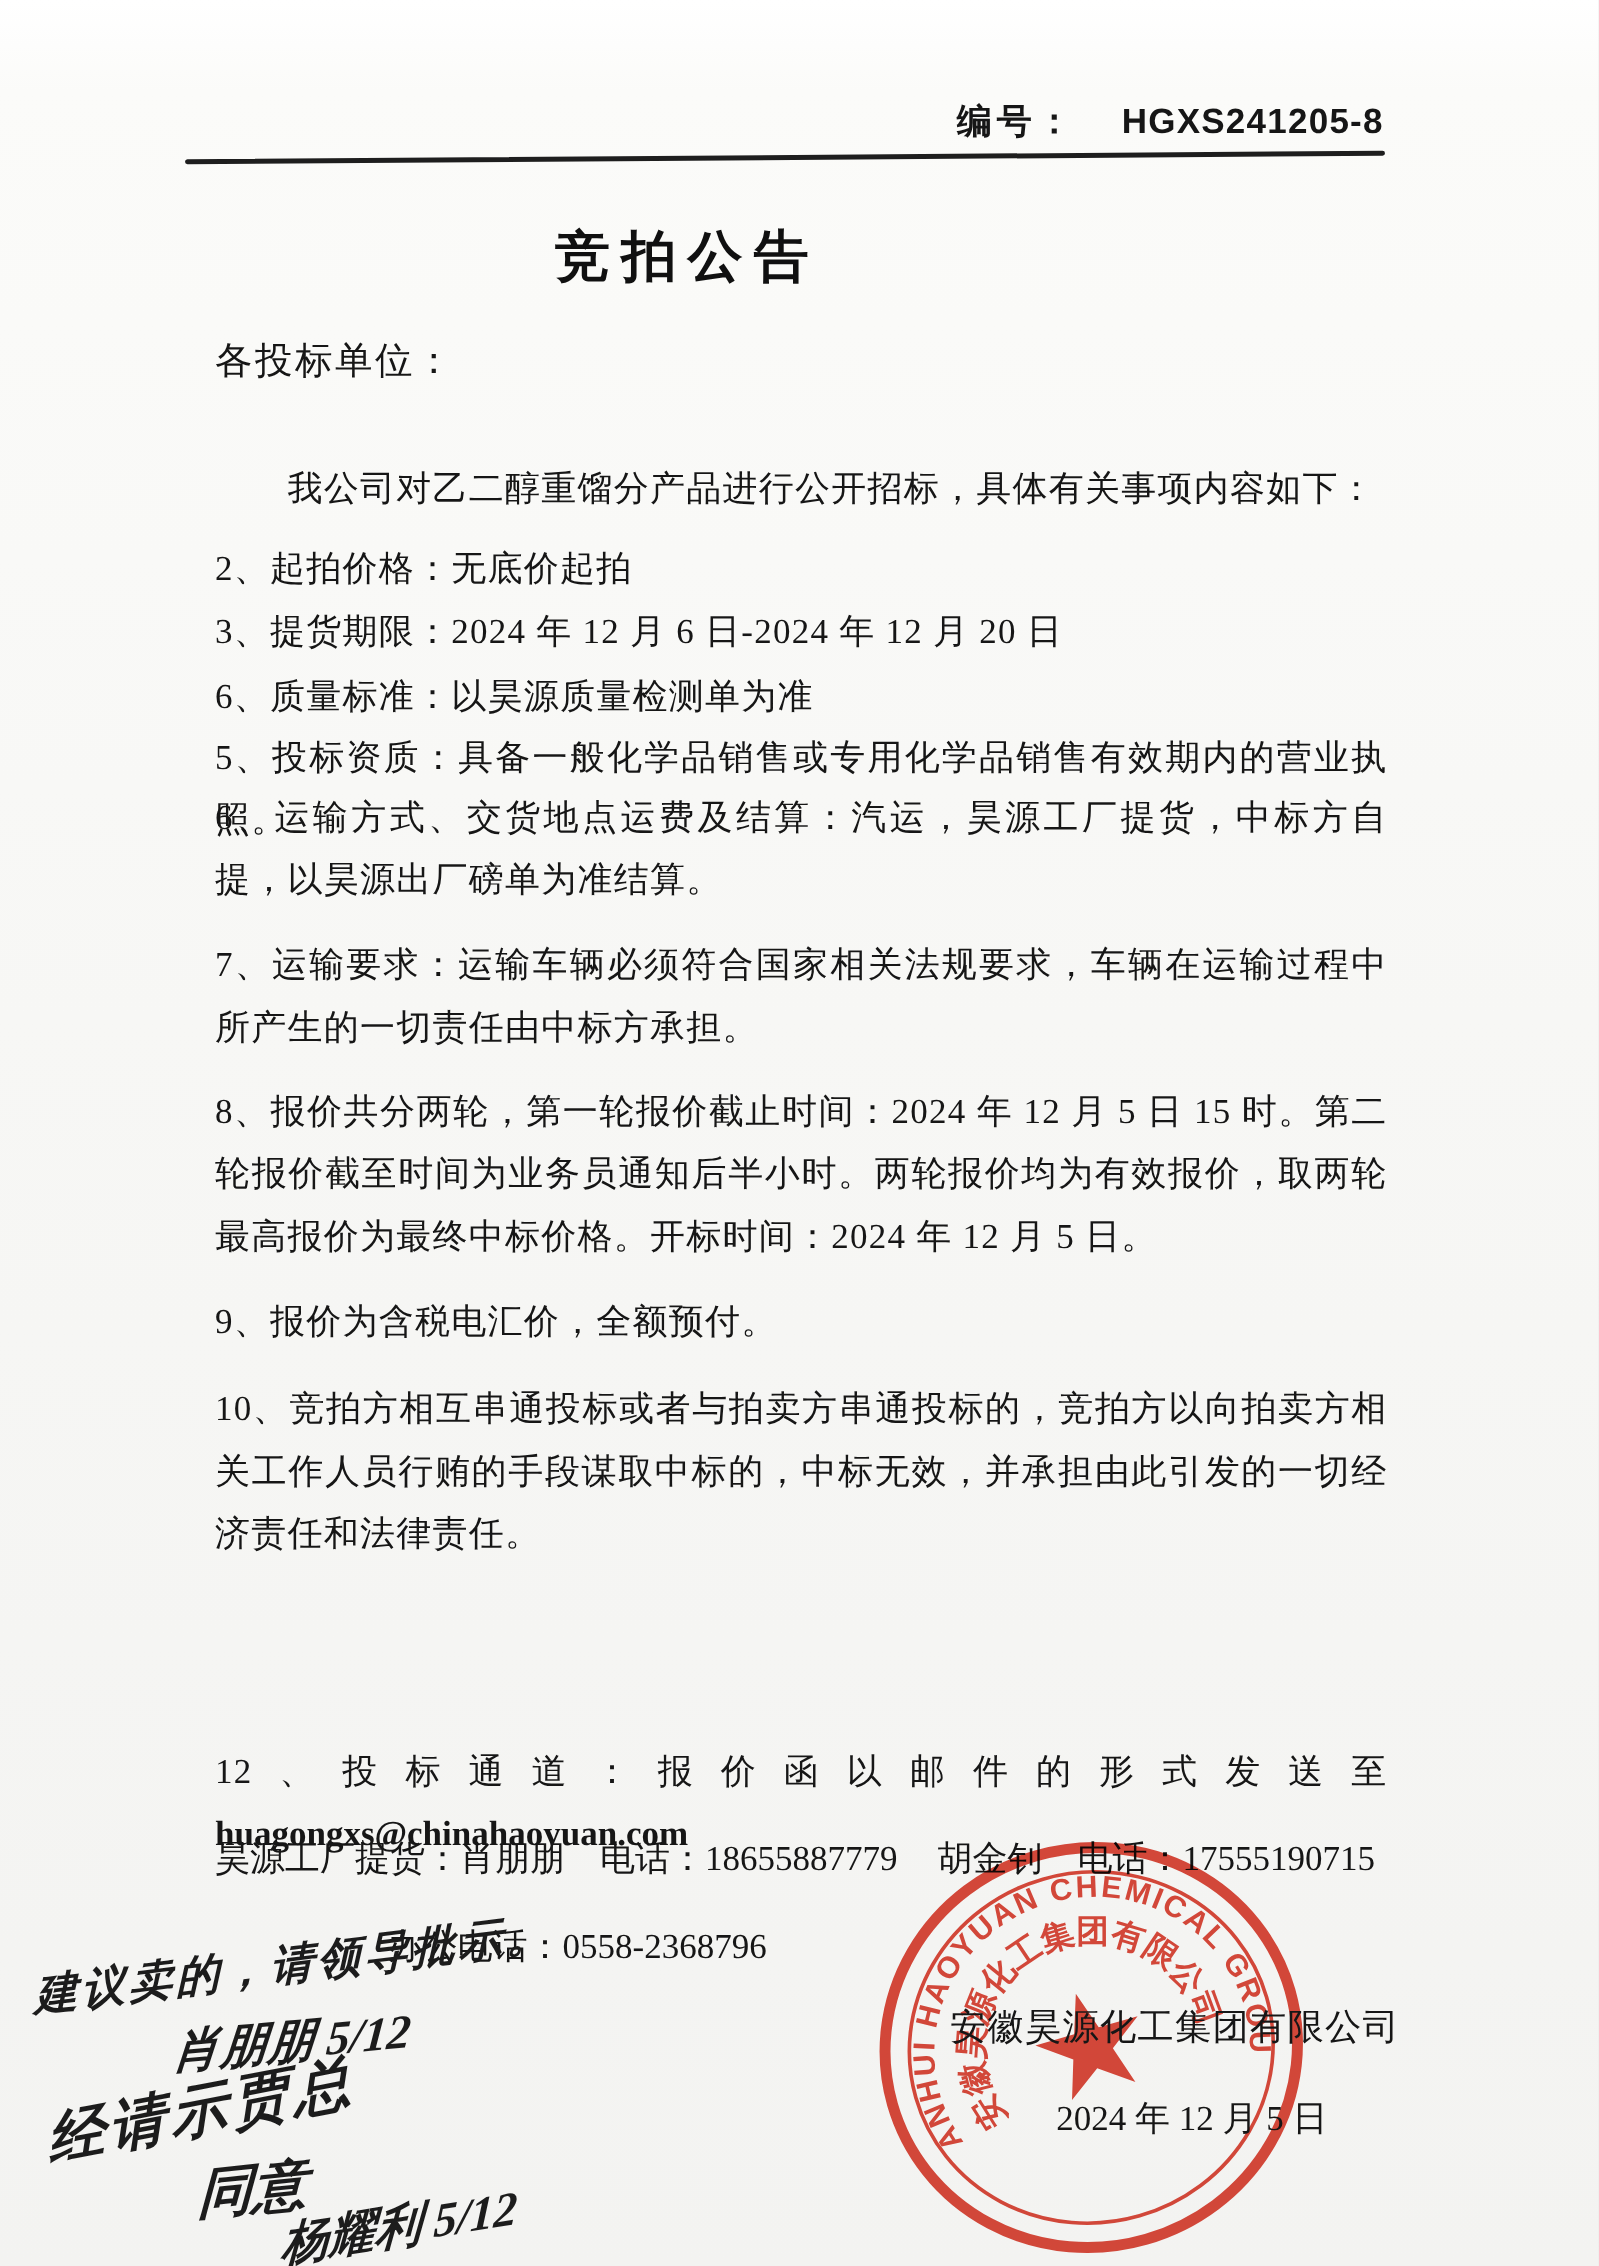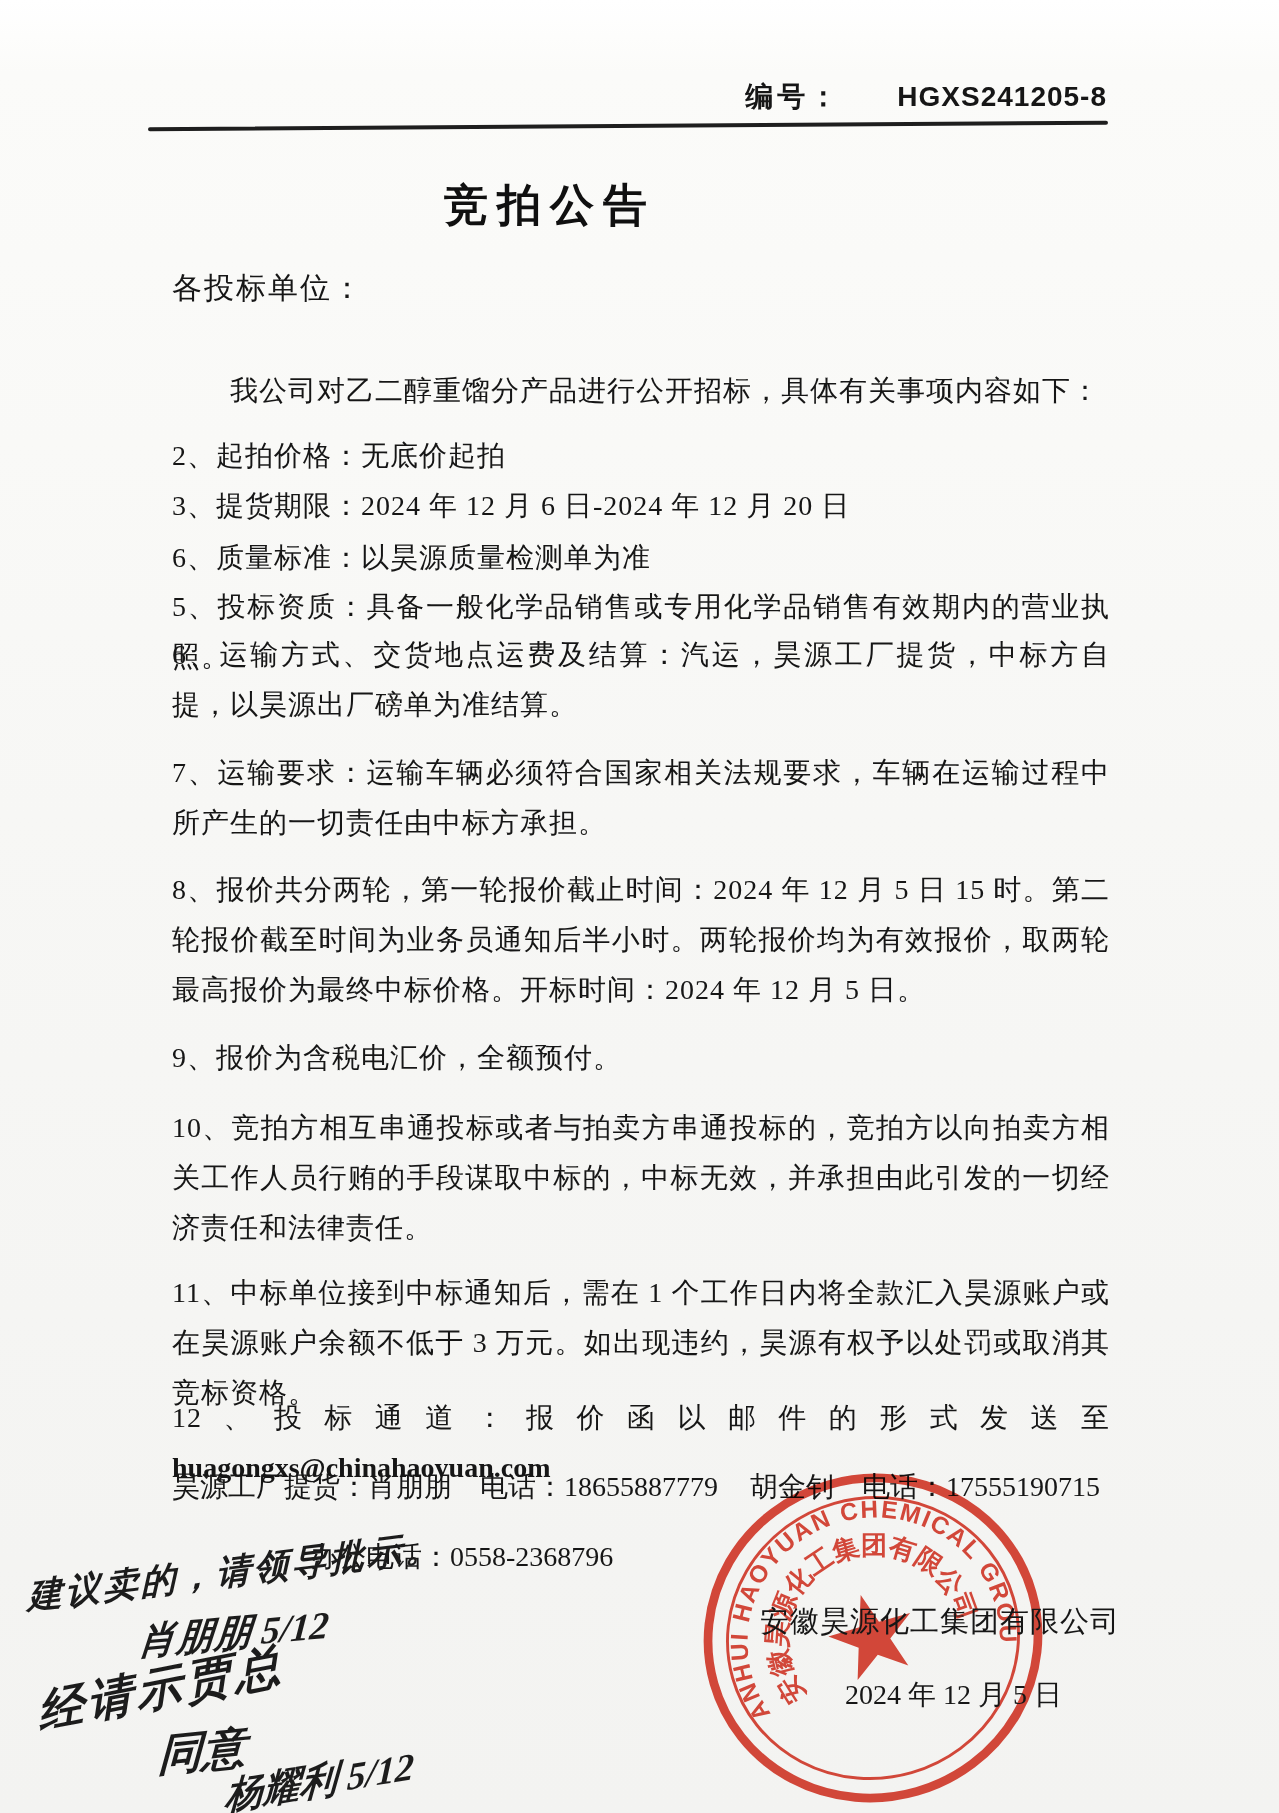--- a/index.html
+++ b/index.html
@@ -2,21 +2,21 @@
 <html><head>
 <meta charset="utf-8">
 <style>
   html,body{margin:0;padding:0;background:#e8e8e6;}
   .page{
     position:relative;width:1279px;height:1813px;overflow:hidden;
     background:linear-gradient(180deg,#ffffff 0%,#fbfbf9 4%,#f7f7f5 45%,#f3f3f1 100%);
     font-family:"Liberation Serif","DejaVu Serif",serif;color:#161616;
   }
   .docno{position:absolute;top:78px;right:172px;font-family:"Liberation Sans","DejaVu Sans",sans-serif;font-weight:700;font-size:28px;letter-spacing:1px;}
-  .docno .lbl{margin-right:56px;letter-spacing:4px;}
+  .docno .lbl{margin-right:36px;letter-spacing:4px;}
   .rule{position:absolute;left:148px;top:124px;width:960px;height:4px;background:#1e1e1e;border-radius:2px;transform:rotate(-0.4deg);}
   .title{position:absolute;left:150px;top:176px;width:800px;margin:0;text-align:center;
     font-family:"Liberation Sans","DejaVu Sans",sans-serif;font-weight:700;font-size:44px;letter-spacing:9px;color:#101010;}
   .salutation{position:absolute;left:172px;top:268px;font-size:30px;letter-spacing:2px;text-align:center;}
   .intro{position:absolute;left:172px;top:336px;width:940px;font-size:28px;text-indent:58px;letter-spacing:1px;margin-top:36px;}
   .item{position:absolute;left:172px;width:938px;font-size:28px;line-height:50px;text-align:justify;letter-spacing:1px;}
   .i1{top:381px}.i2{top:431px}.i3{top:481px}.i4{top:533px}.i5{top:582px}
   .i6{top:630px}.i7{top:748px}.i8{top:865px}.i9{top:1033px}.i10{top:1103px}
   .i11{top:1268px}.i12{top:1393px}
   .i1 .qty{position:absolute;left:374px;top:0;}
@@ -52,21 +52,20 @@
 
   <div class="item i2">2、起拍价格：无底价起拍</div>
   <div class="item i3">3、提货期限：2024 年 12 月 6 日-2024 年 12 月 20 日</div>
   <div class="item i4">6、质量标准：以昊源质量检测单为准</div>
   <div class="item i5">5、投标资质：具备一般化学品销售或专用化学品销售有效期内的营业执照。</div>
   <div class="item i6">6、运输方式、交货地点运费及结算：汽运，昊源工厂提货，中标方自提，以昊源出厂磅单为准结算。</div>
   <div class="item i7">7、运输要求：运输车辆必须符合国家相关法规要求，车辆在运输过程中所产生的一切责任由中标方承担。</div>
   <div class="item i8">8、报价共分两轮，第一轮报价截止时间：2024 年 12 月 5 日 15 时。第二轮报价截至时间为业务员通知后半小时。两轮报价均为有效报价，取两轮最高报价为最终中标价格。开标时间：2024 年 12 月 5 日。</div>
   <div class="item i9">9、报价为含税电汇价，全额预付。</div>
   <div class="item i10">10、竞拍方相互串通投标或者与拍卖方串通投标的，竞拍方以向拍卖方相关工作人员行贿的手段谋取中标的，中标无效，并承担由此引发的一切经济责任和法律责任。</div>
-  <div class="item i11">11、中标单位接到中标通知后，需在 1 个工作日内将全款汇入昊源账户或在昊源账户余额不低于 3 万元。如出现违约，昊源有权予以处罚或取消其竞标资格。</div>
   <div class="item i12">
     <span>12、投标通道：报价函以邮件的形式发送至 </span><span class="email">huagongxs@chinahaoyuan.com</span>
   </div>
 
   <div class="contacts">
     <span class="c-left">
       <span>昊源工厂提货：肖朋朋</span><span class="phone-gap"></span><span>电话：18655887779</span>
     </span>
     <span class="c-right">
       <span>胡金钊</span><span class="phone-gap"></span><span>电话：17555190715</span>

